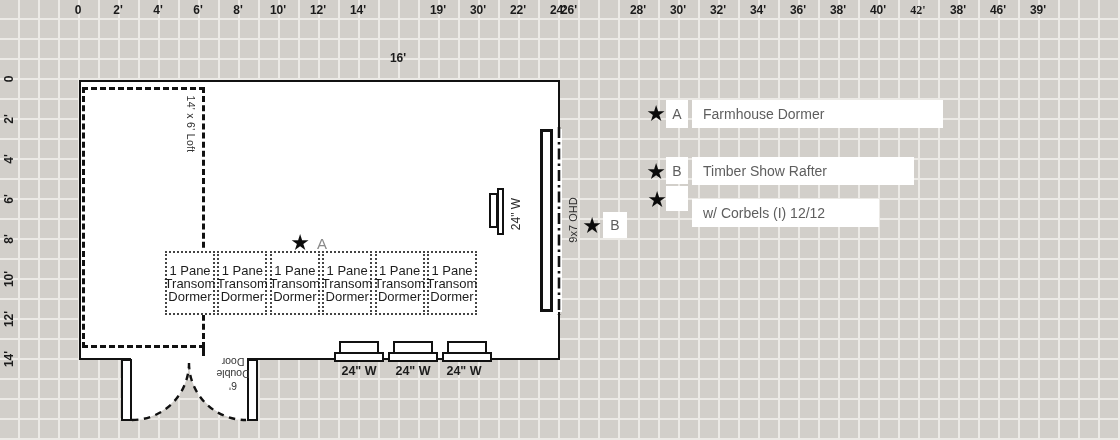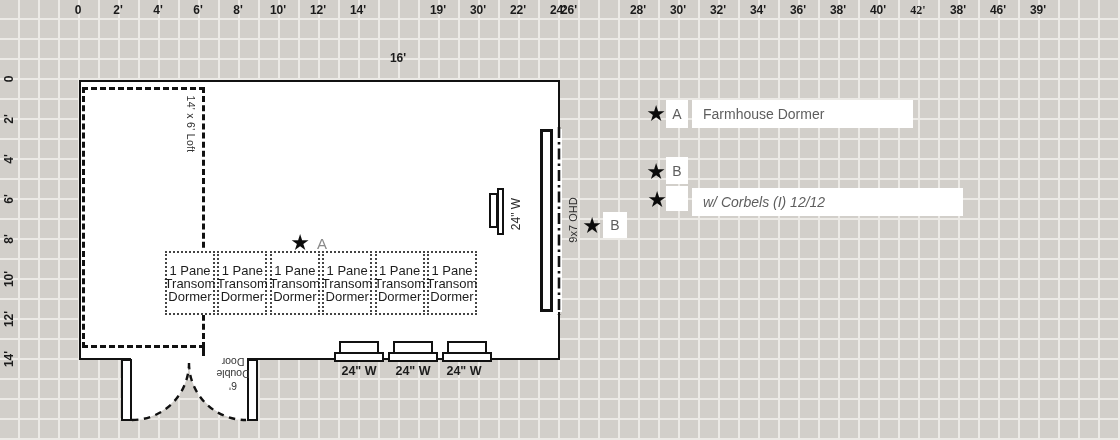--- a/index.html
+++ b/index.html
@@ -204,28 +204,31 @@
   <div class="door-label">
     <div>6'</div>
     <div>Double</div>
     <div>Door</div>
   </div>
 
   <div class="star" style="left:656px;top:114px;">★</div>
   <div class="legend-box small" style="left:666px;top:100px;width:22px;height:28px;justify-content:center;">
     <span>A</span>
   </div>
-  <div class="legend-box text" style="left:692px;top:100px;width:221px;height:28px;">
+  <div class="legend-box text" style="left:692px;top:100px;width:251px;height:28px;">
     <span>Farmhouse Dormer</span>
   </div>
 
   <div class="star" style="left:656px;top:172px;">★</div>
   <div class="legend-box small" style="left:666px;top:157px;width:22px;height:27px;justify-content:center;">
     <span>B</span>
   </div>
+  <div class="legend-box text" style="left:692px;top:157px;width:222px;height:28px;">
+    <span>Timber Show Rafter</span>
+  </div>
 
   <div class="star" style="left:657px;top:200px;">★</div>
   <div class="legend-box small" style="left:666px;top:186px;width:22px;height:25px;"></div>
-  <div class="legend-box text" style="left:692px;top:188px;width:271px;height:28px;font-style:italic;">
+  <div class="legend-box text" style="left:692px;top:199px;width:187px;height:28px;">
     <span>w/ Corbels (I) 12/12</span>
   </div>
 
 </div>
 
 </body></html>

